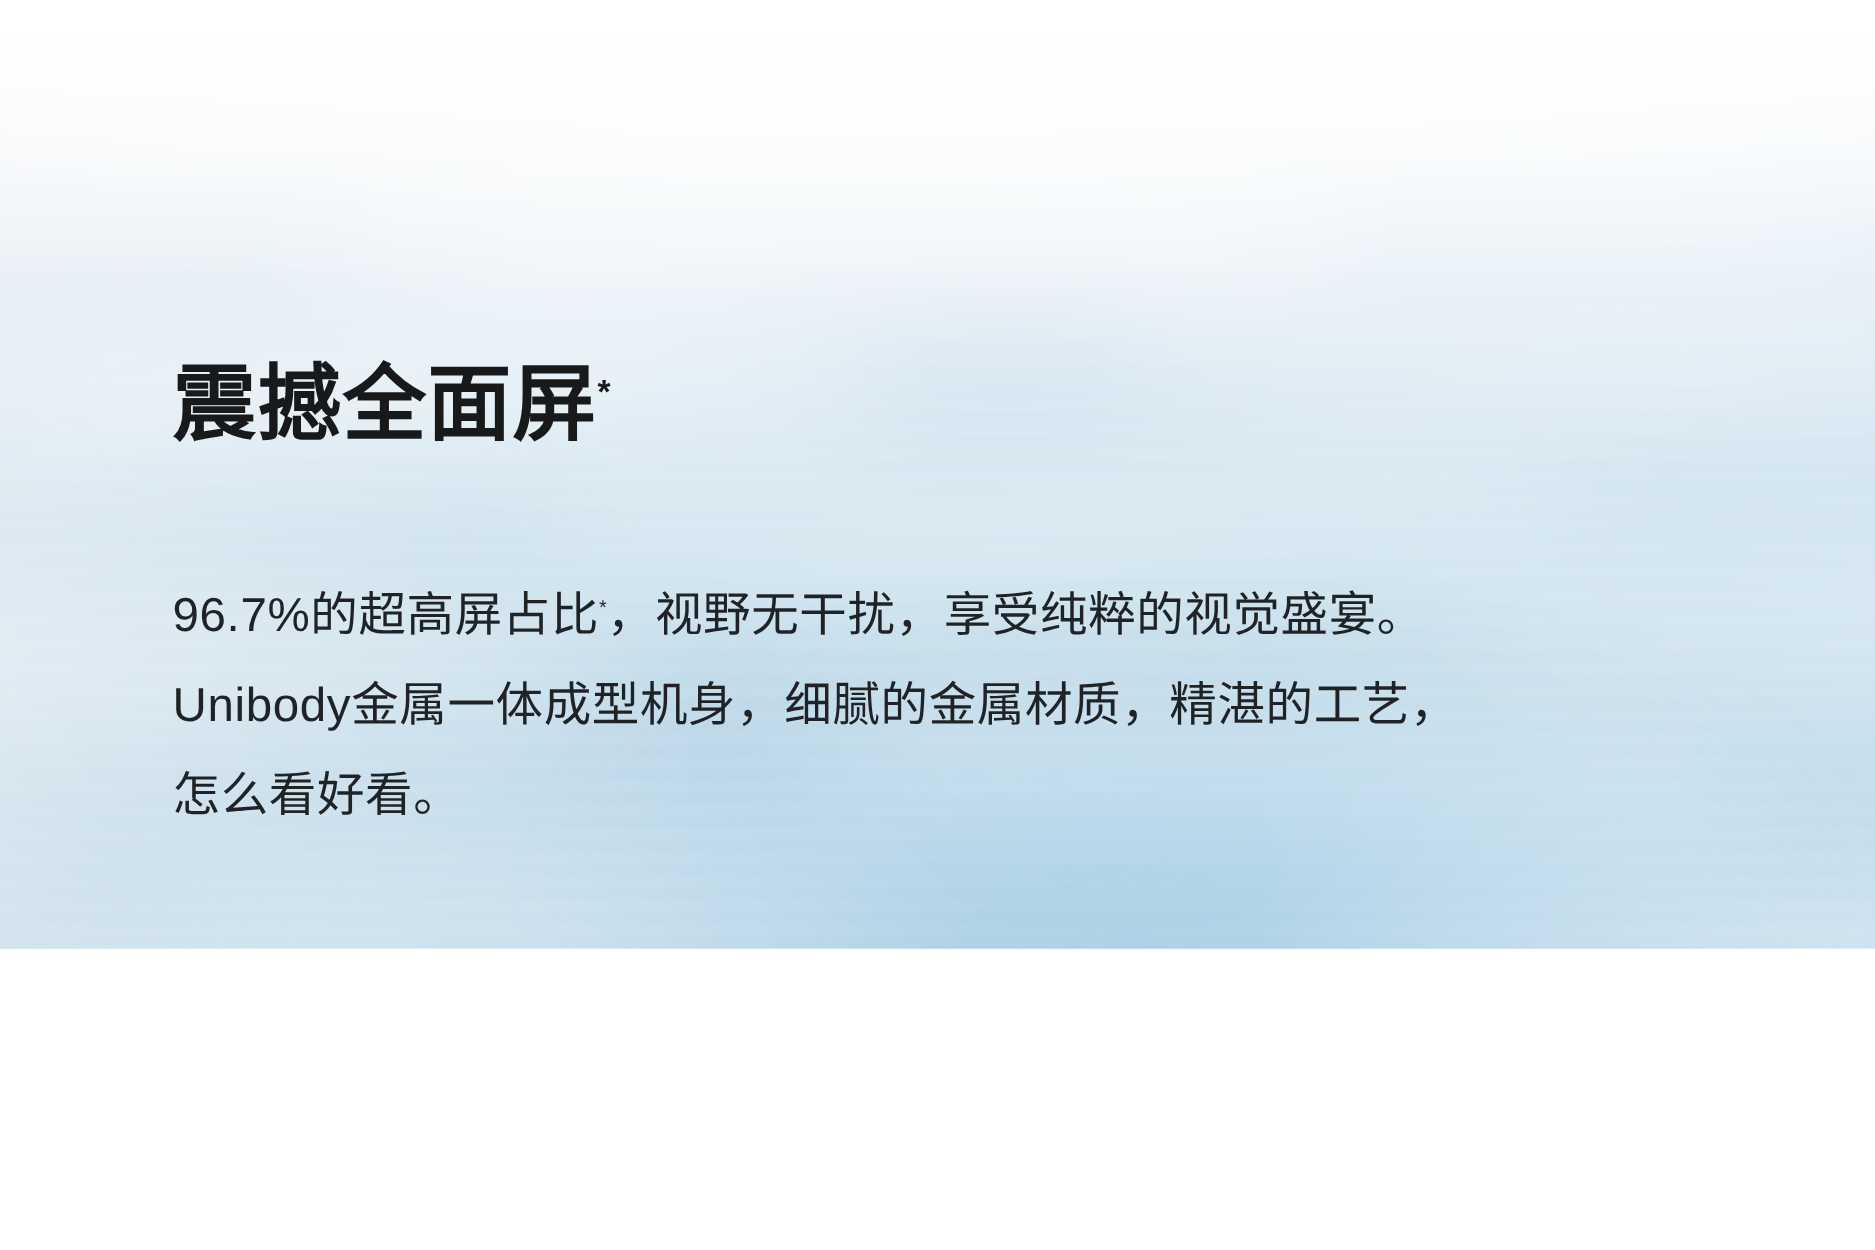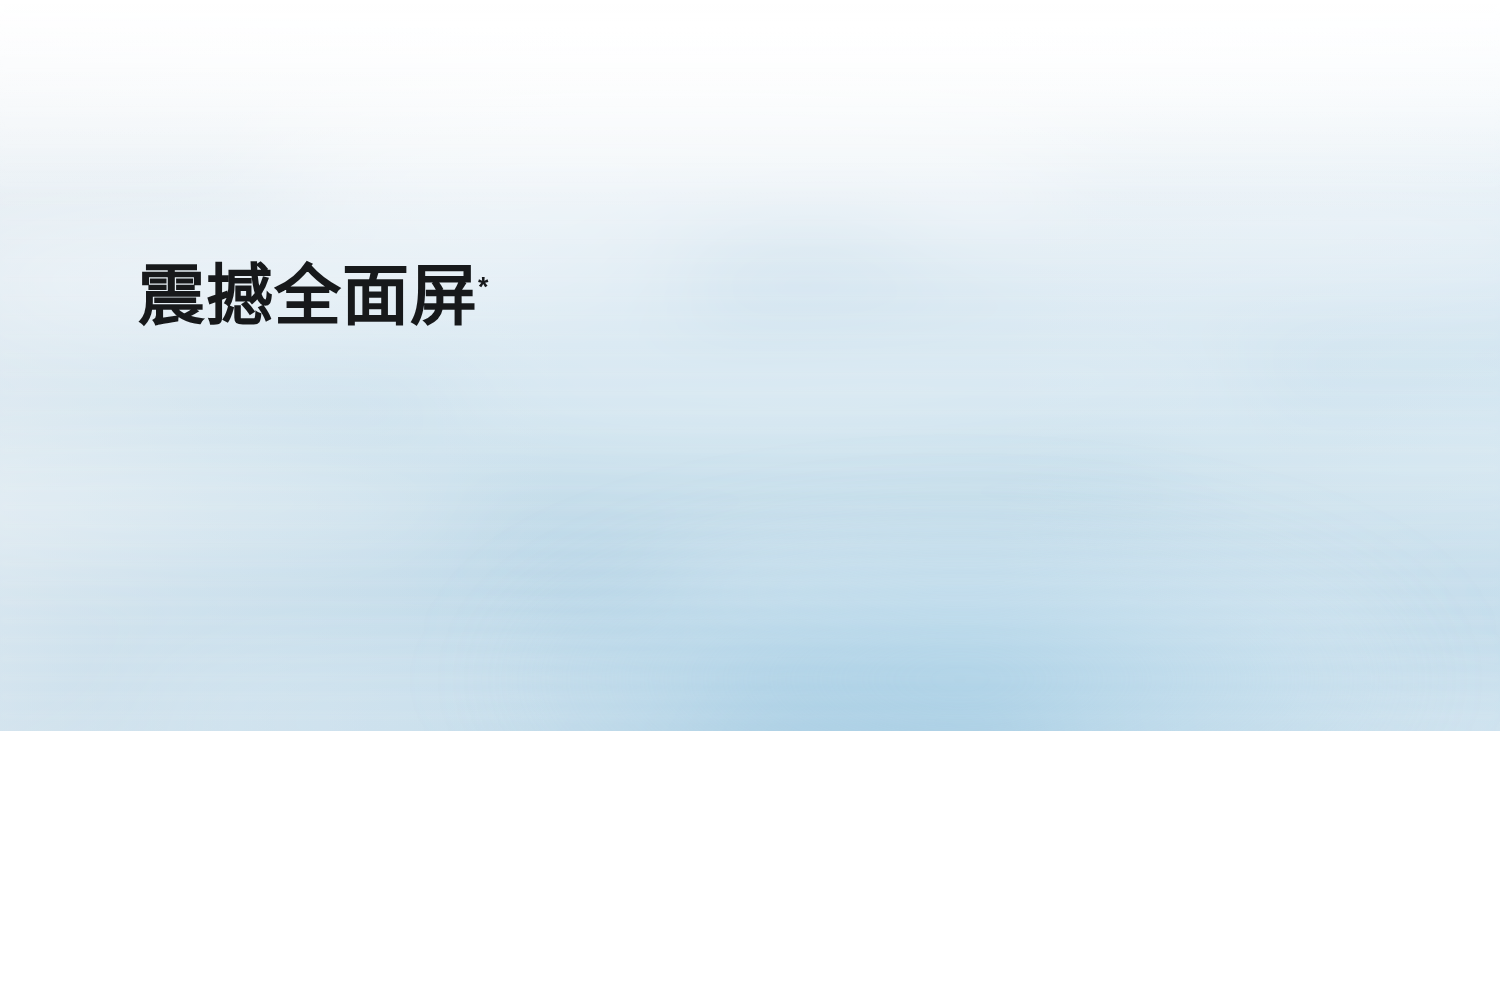--- a/index.html
+++ b/index.html
@@ -16,20 +16,21 @@
     background: #ffffff;
   }
 
   
   .stage {
     position: relative;
     width: 1500px;
     height: 731px;
     overflow: hidden;
     background: #eaf2f8;
+    margin-top: 28px;
   }
 
   
   .sky-base {
     position: absolute;
     inset: 0;
     background: linear-gradient(
       to bottom,
       #fdfefe   0%,
       #fbfcfd   7%,
@@ -194,15 +195,20 @@
   <div class="streaks"></div>
   <div class="pool"></div>
   <div class="top-veil"></div>
 
   <div class="content">
 
     <div class="headline">
       <span class="hl-line hl-line-1"><span>震撼全面屏</span><span class="sup-mark">*</span></span>
     </div>
 
+    <div class="body-copy">
+      <span class="bd-line"><span>96.7%的超高屏占比</span><span class="sup-mark-sm">*</span><span>，视野无干扰，享受纯粹的视觉盛宴。</span></span>
+      <span class="bd-line">Unibody金属一体成型机身，细腻的金属材质，精湛的工艺，</span>
+      <span class="bd-line">怎么看好看。</span>
+    </div>
 
   </div>
 </div>
 
 </body></html>

